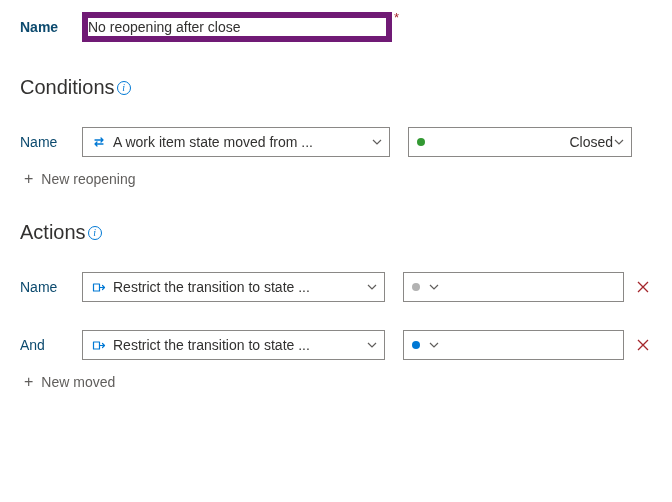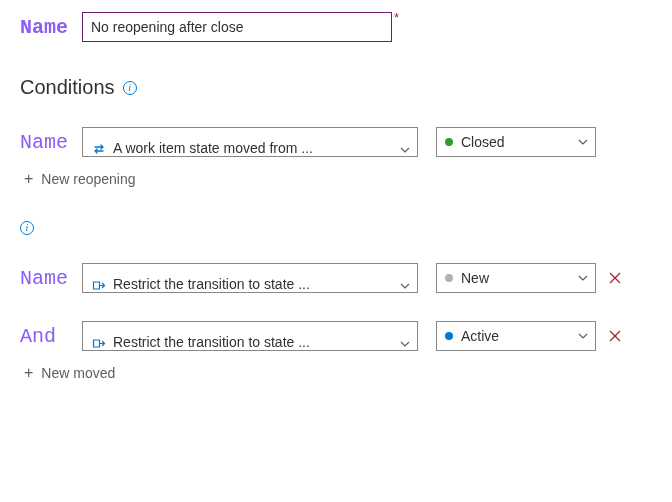--- a/index.html
+++ b/index.html
@@ -14,54 +14,53 @@
   }
   .row {
     display: flex;
     align-items: center;
     margin-bottom: 8px;
     position: relative;
   }
   .label-col {
     width: 62px;
     flex-shrink: 0;
-    color: #8b5cf6;
-    font-size: 20px;
-    font-family: Liberation Mono, monospace;
+    color: #0c4a6e;
+    font-size: 14px;
   }
   .name-label { font-weight: 600; }
   .section-heading {
     font-size: 20px;
     font-weight: 400;
     color: #323130;
     display: flex;
     align-items: center;
-    gap: 8px;
+    gap: 2px;
     margin-top: 34px;
     margin-bottom: 28px;
   }
   .info-icon {
     display: inline-flex;
     align-items: center;
     justify-content: center;
     width: 14px;
     height: 14px;
     border: 1px solid #0078d4;
     border-radius: 50%;
     color: #0078d4;
     font-size: 10px;
     font-style: italic;
     font-family: Georgia, serif;
     line-height: 1;
   }
   .text-input {
     width: 310px;
     height: 30px;
-    border: 1px solid #701a75;
-    padding: 0 8px;
+    border: 6px solid #701a75;
+    padding: 0 0;
     font-size: 14px;
     font-family: inherit;
     color: #323130;
     outline: none;
   }
   .required-star {
     color: #a4262c;
     font-size: 13px;
     position: relative;
     top: -10px;
@@ -69,22 +68,22 @@
   }
   .dropdown {
     height: 30px;
     border: 1px solid #8a8886;
     display: flex;
     align-items: center;
     padding: 0 6px 0 8px;
     background: #fff;
     cursor: pointer;
   }
-  .dropdown.main { width: 336px; margin-right: 18px; align-items: flex-end; }
-  .dropdown.state { width: 160px; }
+  .dropdown.main { width: 308px; margin-right: 18px; }
+  .dropdown.state { width: 224px; text-align: right; }
   .dd-icon {
     flex-shrink: 0;
     width: 16px;
     display: inline-flex;
     justify-content: center;
     margin-right: 6px;
     color: #0078d4;
   }
   .dd-text {
     flex: 1;
@@ -179,20 +178,21 @@
       </div>
     </div>
   </div>
 
 <div class="add-btn">
   <span class="plus">+</span>
   <span>New reopening</span>
 </div>
 
 <div class="section-heading">
+  <span>Actions</span>
   <span class="info-icon">i</span>
 </div>
 
 <div id="actions-rows">
     <div class="row">
       <div class="label-col">Name</div>
       <div class="dropdown main">
         <span class="dd-icon">
           <svg width="14" height="14" viewBox="0 0 14 14" stroke="#0078d4" stroke-width="1.2" fill="none" stroke-linecap="round" stroke-linejoin="round">
             <rect x="1.5" y="4" width="6" height="7"></rect>
@@ -201,21 +201,20 @@
         </span>
         <span class="dd-text">Restrict the transition to state ...</span>
         <span class="dd-chevron">
           <svg width="12" height="12" viewBox="0 0 12 12">
             <path d="M2 4 L6 8 L10 4" stroke="#605e5c" stroke-width="1.2" fill="none"></path>
           </svg>
         </span>
       </div>
       <div class="dropdown state">
         <span class="state-dot dot-grey"></span>
-        <span class="dd-text">New</span>
         <span class="dd-chevron">
           <svg width="12" height="12" viewBox="0 0 12 12">
             <path d="M2 4 L6 8 L10 4" stroke="#605e5c" stroke-width="1.2" fill="none"></path>
           </svg>
         </span>
       </div>
       <span class="delete-x">
         <svg width="14" height="14" viewBox="0 0 14 14">
           <path d="M2 2 L12 12 M12 2 L2 12" stroke="#a4262c" stroke-width="1.3"></path>
         </svg>
@@ -233,21 +232,20 @@
         </span>
         <span class="dd-text">Restrict the transition to state ...</span>
         <span class="dd-chevron">
           <svg width="12" height="12" viewBox="0 0 12 12">
             <path d="M2 4 L6 8 L10 4" stroke="#605e5c" stroke-width="1.2" fill="none"></path>
           </svg>
         </span>
       </div>
       <div class="dropdown state">
         <span class="state-dot dot-blue"></span>
-        <span class="dd-text">Active</span>
         <span class="dd-chevron">
           <svg width="12" height="12" viewBox="0 0 12 12">
             <path d="M2 4 L6 8 L10 4" stroke="#605e5c" stroke-width="1.2" fill="none"></path>
           </svg>
         </span>
       </div>
       <span class="delete-x">
         <svg width="14" height="14" viewBox="0 0 14 14">
           <path d="M2 2 L12 12 M12 2 L2 12" stroke="#a4262c" stroke-width="1.3"></path>
         </svg>

